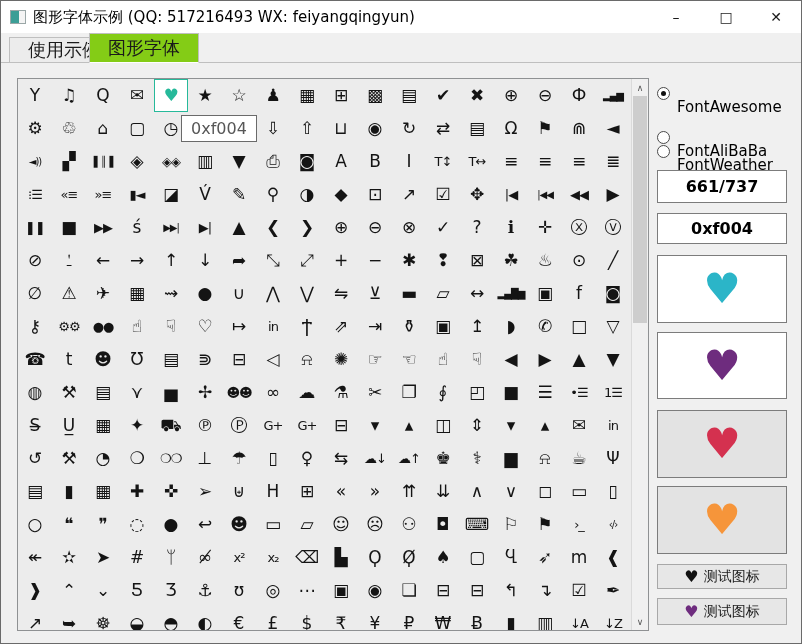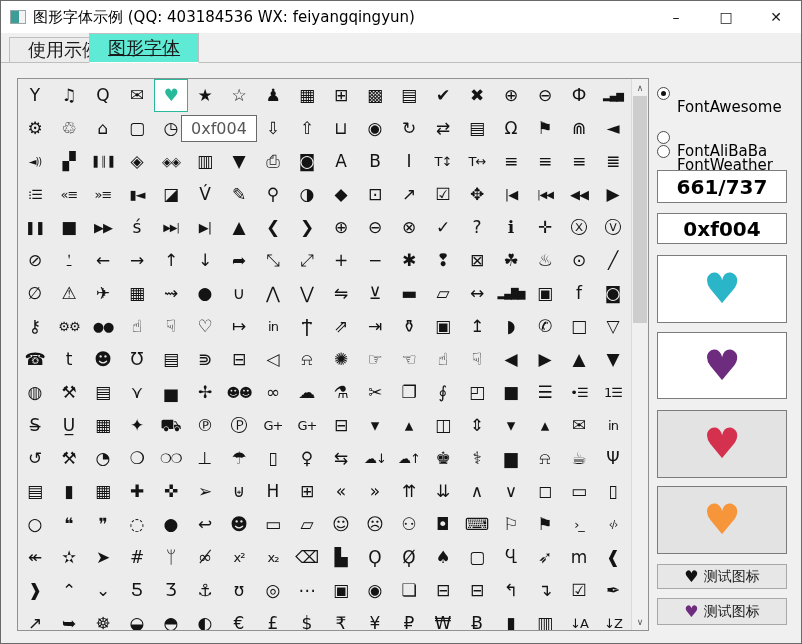--- a/index.html
+++ b/index.html
@@ -13,21 +13,21 @@
   .win-title { margin-left:7px; font-size:15px; color:#000; white-space:nowrap; }
   .caption-btns { position:absolute; right:0; top:0; height:32px; display:flex; }
   .cap-btn { width:50px; height:32px; display:flex; align-items:center; justify-content:center; font-size:14px; color:#1a1a1a; }
   .cap-btn .glyph { font-family:"DejaVu Sans",sans-serif; }
 
   
   .tabbar { position:absolute; top:32px; left:0; right:0; height:30px; }
   .tabbar:after { content:""; position:absolute; left:0; right:0; bottom:0; height:1px; background:#bfbfbf; }
   .tab { position:absolute; bottom:0; height:26px; padding:0 18px; display:flex; align-items:center; font-size:18px; color:#1a1a1a; background:#ececec; border:1px solid #bfbfbf; z-index:1; }
   .tab.inactive { left:8px; }
-  .tab.active { left:88px; height:30px; background:#5eead4; border-bottom:1px solid #ffffff; z-index:2;text-decoration:underline; }
+  .tab.active { left:88px; height:30px; background:#84cc16; border-bottom:1px solid #ffffff; z-index:2; }
 
   
   .grid-panel { position:absolute; left:16px; top:77px; width:632px; height:553px; border:1px solid #8f9193; background:#ececec; }
   .grid { position:absolute; left:0; top:0; bottom:0; right:17px; overflow:hidden; }
   .grid-row { display:flex; height:33px; }
   .cell { width:34px; height:33px; display:flex; align-items:center; justify-content:center; font-size:17px; line-height:1; color:#141414; overflow:hidden; white-space:nowrap; }
   .cell.md { font-size:13px; letter-spacing:-1px; }
   .cell.sm { font-size:10px; letter-spacing:-1px; }
   .cell.selected { background:#ffffff; border:1px solid #26b99a; color:#26b99a; }
 
@@ -36,34 +36,34 @@
   .sb-btn { position:absolute; left:0; width:16px; height:17px; display:flex; align-items:center; justify-content:center; font-size:9px; color:#555; }
   .sb-up { top:0; } .sb-down { bottom:0; }
   .sb-thumb { position:absolute; left:1px; width:14px; top:17px; height:227px; background:#cdcdcd; }
 
   
   .tooltip { position:absolute; left:180px; top:114px; height:27px; padding:3px 9px; background:#ffffff; border:1px solid #6a6a6a; color:#575757; font-size:16px; z-index:6; white-space:nowrap; }
   .radio-row { position:absolute; left:656px; height:20px; display:flex; align-items:center; cursor:default; }
   .radio-circle { width:13px; height:13px; border-radius:50%; border:1px solid #4a4a4a; background:#fff; margin-right:7px; position:relative; flex:none; }
   .radio-circle.checked:after { content:""; position:absolute; left:3px; top:3px; width:5px; height:5px; border-radius:50%; background:#111; }
   .radio-label { font-size:15px; color:#000; white-space:nowrap;margin-top:28px; }
-  .val-box { position:absolute; left:656px; width:130px; border:1px solid #7c7c7c; background:#fff; display:flex; align-items:center; justify-content:center; font-weight:bold; font-size:20px; color:#000; }
+  .val-box { position:absolute; left:656px; width:130px; border:1px solid #7c7c7c; background:#fff; display:flex; align-items:center; justify-content:center; font-weight:bold; font-size:16px; color:#000; }
   .swatch { position:absolute; left:656px; width:130px; border:1px solid #7c7c7c; display:flex; align-items:center; justify-content:center; }
   .swatch .heart { font-size:42px; line-height:1; }
   .test-btn { position:absolute; left:656px; width:130px; border:1px solid #a8a8a8; background:#e7e7e7; display:flex; align-items:center; justify-content:center; font-size:14px; color:#1a1a1a; gap:5px; }
   .test-btn .heart { font-size:16px; line-height:1; }
 </style>
 </head>
 <body>
 
 <div class="window">
 
   <div class="titlebar">
     <div class="app-icon"></div>
-    <div class="win-title">图形字体示例 (QQ: 403184536 WX: feiyangqingyun)</div>
+    <div class="win-title">图形字体示例 (QQ: 517216493 WX: feiyangqingyun)</div>
     <div class="caption-btns">
       <div class="cap-btn">
           <span class="glyph">–</span>
         </div>
       <div class="cap-btn">
           <span class="glyph">□</span>
         </div>
       <div class="cap-btn">
           <span class="glyph">✕</span>
         </div>

